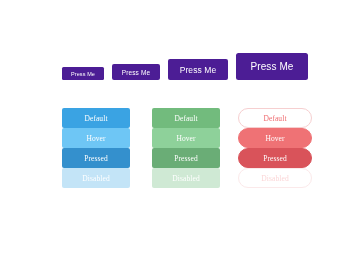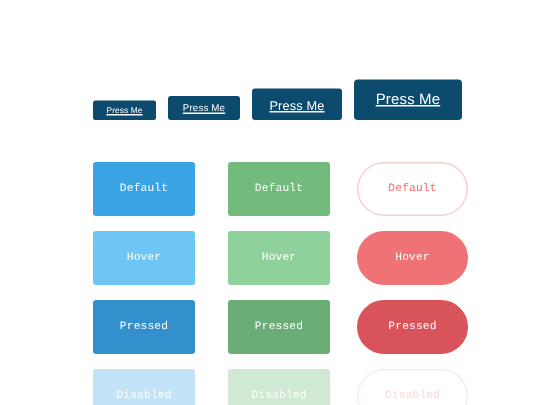--- a/index.html
+++ b/index.html
@@ -41,23 +41,22 @@
     box-sizing: border-box;
     color: #ffffff;
     font-family: "Liberation Sans", sans-serif;
     font-weight: 400;
     white-space: nowrap;
     letter-spacing: 0.1px;
     padding: 0;
     cursor: pointer;
   }
   .orange {
-    background: #0c4a6e;
+    background: #4c1d95;
     border-radius: 2px;
-    text-decoration: underline;
   }
   .sz-xs { width: 42px;  height: 13px; font-size: 5.5px;  border-radius: 1.5px; }
   .sz-sm { width: 48px;  height: 16px; font-size: 6.5px;  border-radius: 2px; }
   .sz-md { width: 60px;  height: 21px; font-size: 8.5px;  border-radius: 2px; }
   .sz-lg { width: 72px;  height: 27px; font-size: 10px;   border-radius: 2.5px; }
 
   
   .grid {
     position: absolute;
     left: 0;
@@ -71,24 +70,23 @@
   .col-blue  { left: 62px;  }
   .col-green { left: 152px; }
   .col-red   { left: 238px; }
 
   .state-btn {
     display: flex;
     align-items: center;
     justify-content: center;
     box-sizing: border-box;
     width: 68px;
-    height: 36px;
-    margin-bottom: 10px;
+    height: 20px;
     font-size: 7.5px;
-    font-family: Liberation Mono, monospace;
+    font-family: Liberation Serif, serif;
     color: #ffffff;
     border: 1px solid transparent;
     border-radius: 2px;
     letter-spacing: 0.1px;
     cursor: pointer;
     white-space: nowrap;
   }
   .col-red .state-btn {
     width: 74px;
     border-radius: 20px;

